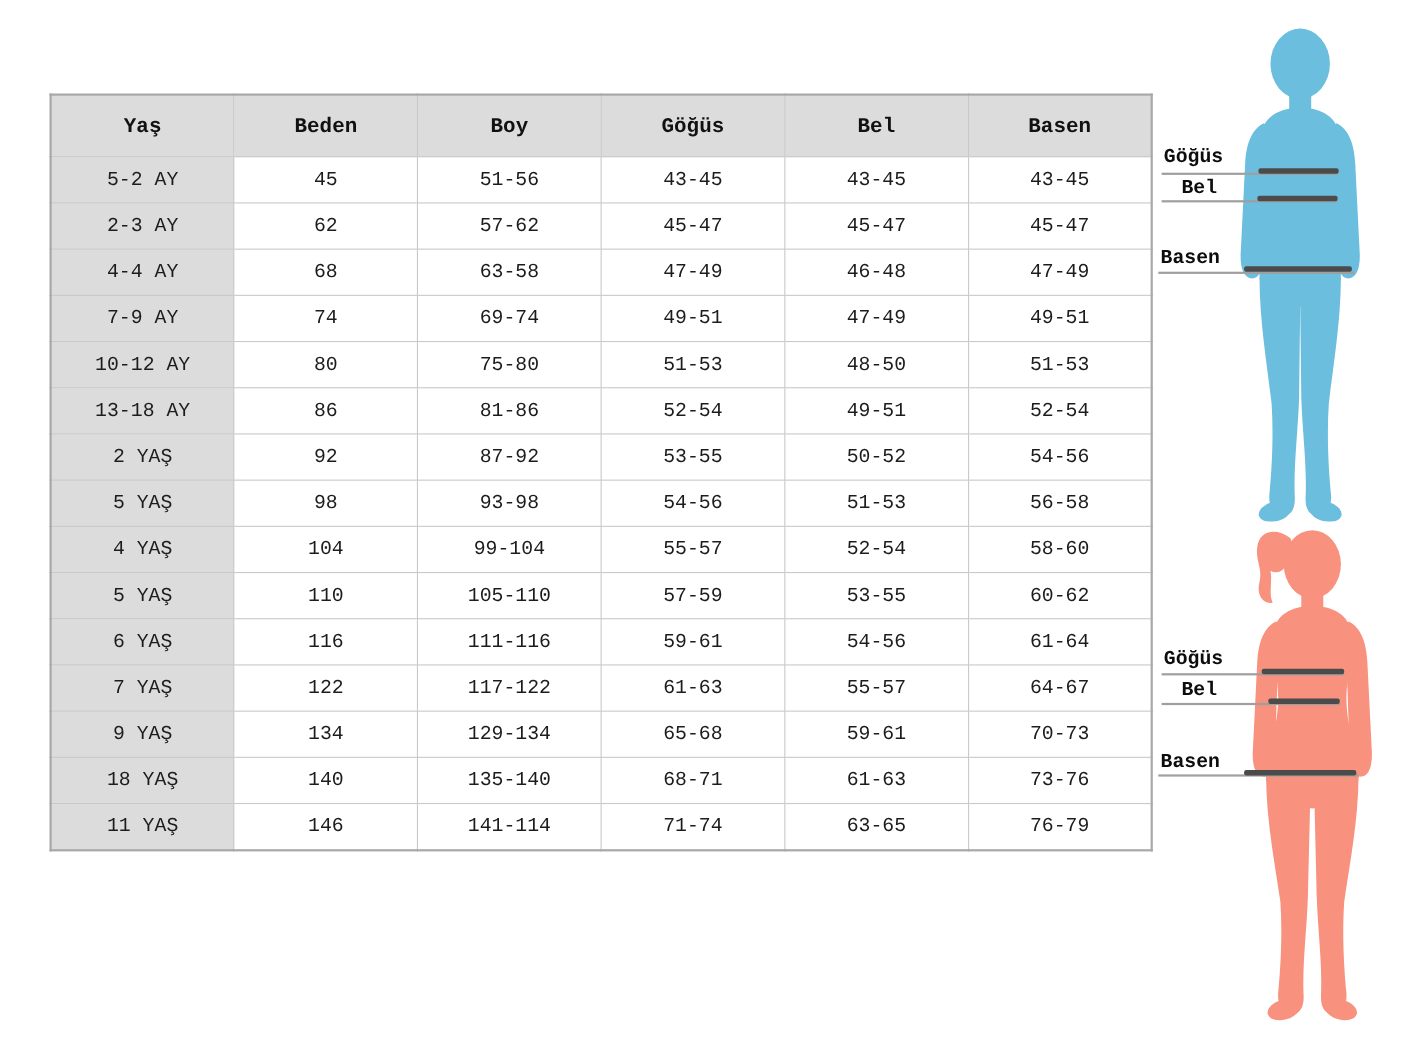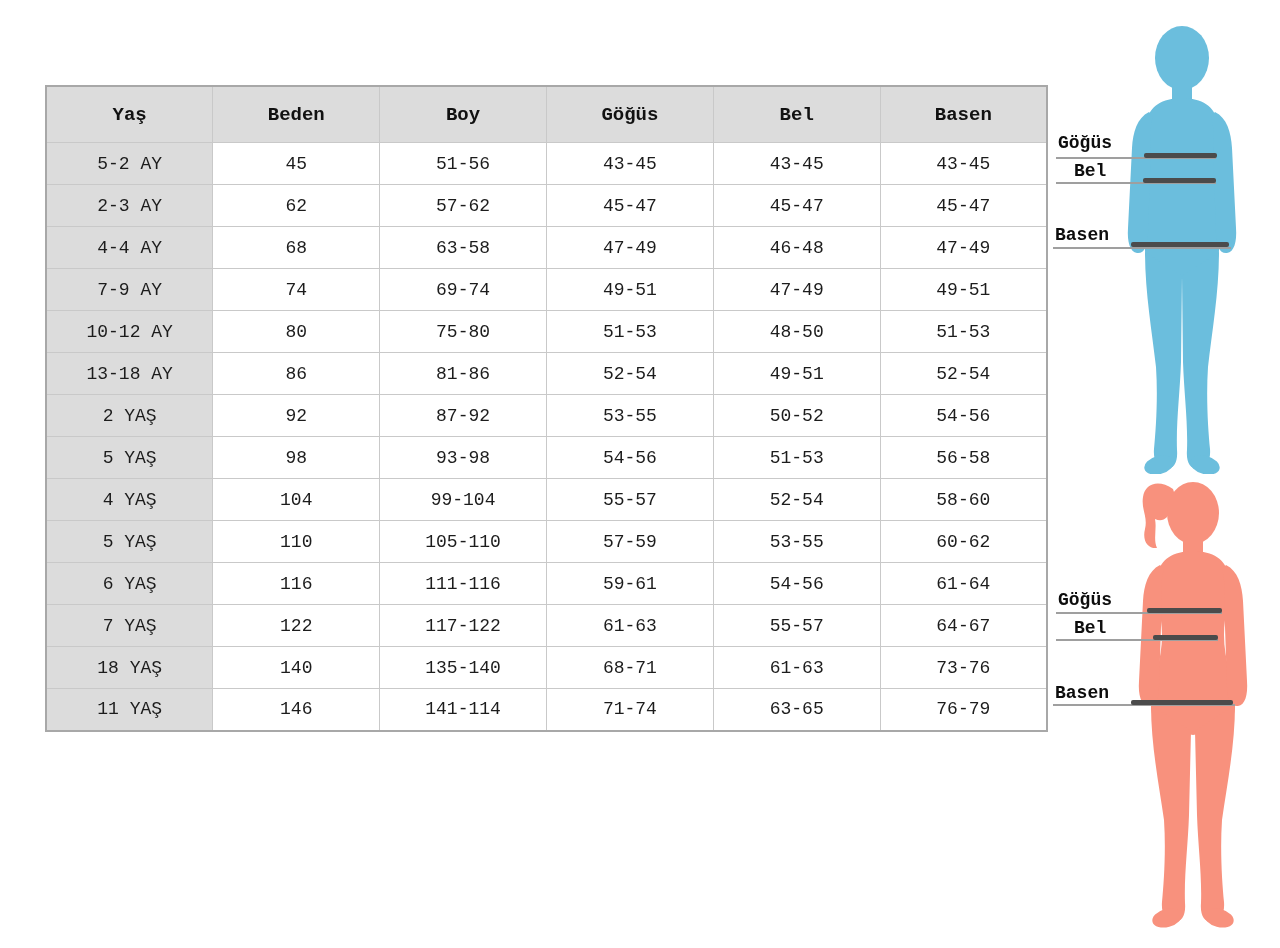--- a/index.html
+++ b/index.html
@@ -149,20 +149,28 @@
           <td>54-56</td>
           <td>61-64</td>
         </tr>
         <tr>
           <th>7 YAŞ</th>
           <td>122</td>
           <td>117-122</td>
           <td>61-63</td>
           <td>55-57</td>
           <td>64-67</td>
+        </tr>
+        <tr>
+          <th>9 YAŞ</th>
+          <td>134</td>
+          <td>129-134</td>
+          <td>65-68</td>
+          <td>59-61</td>
+          <td>70-73</td>
         </tr>
         <tr>
           <th>18 YAŞ</th>
           <td>140</td>
           <td>135-140</td>
           <td>68-71</td>
           <td>61-63</td>
           <td>73-76</td>
         </tr>
         <tr>

